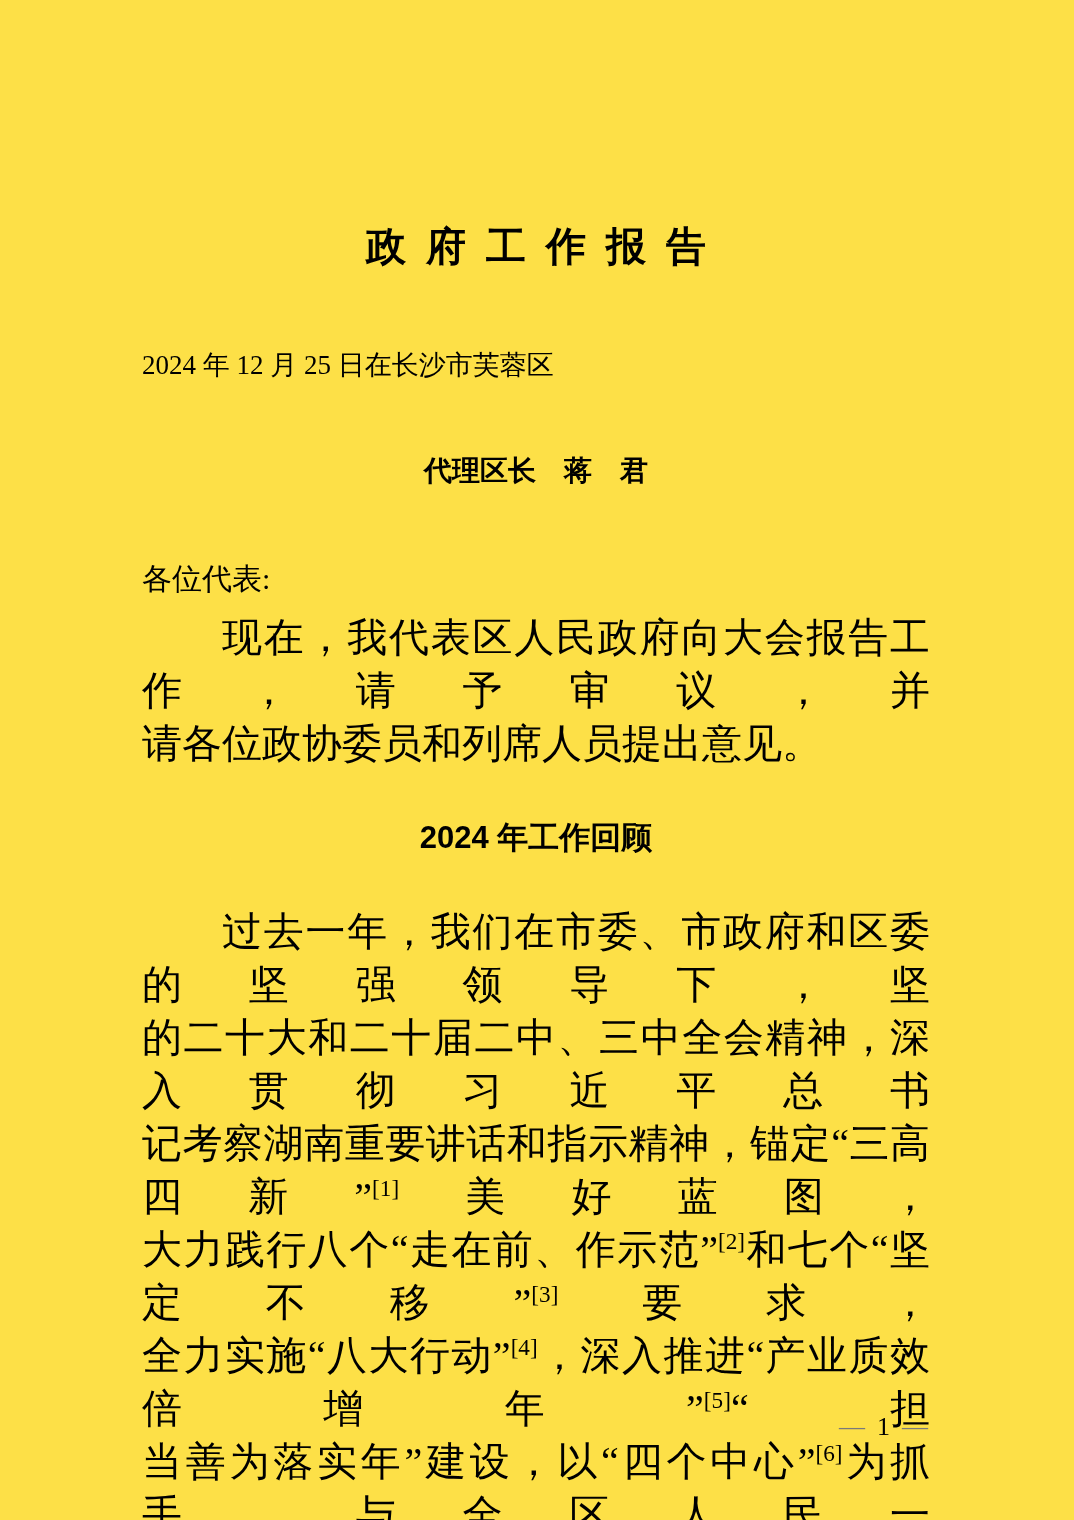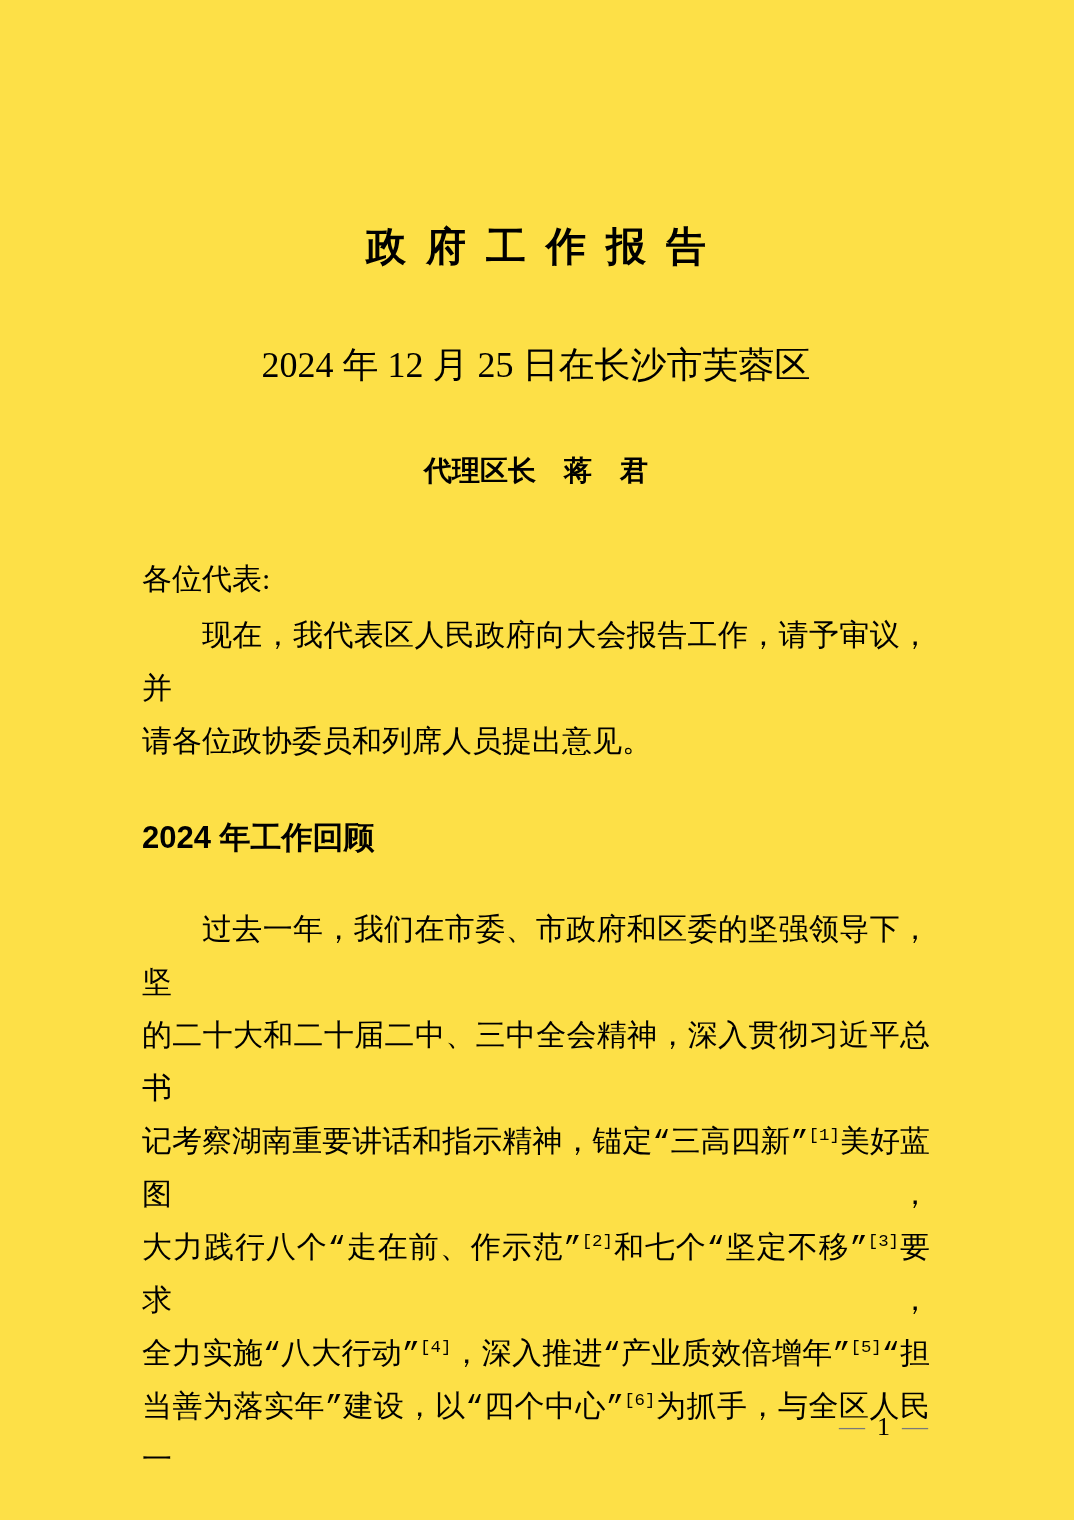--- a/index.html
+++ b/index.html
@@ -20,58 +20,56 @@
     font-size: 40px;
     line-height: 48px;
     font-weight: bold;
     text-align: center;
     letter-spacing: 0.5em;
     text-indent: 0.5em;
     white-space: nowrap;
   }
   .subtitle {
     margin-top: 68px;
-    text-align: center;
-    font-size: 36px;
+    font-size: 27px;
     line-height: 53px;
   }
   .speaker {
     margin-top: 52px;
     text-align: center;
     font-size: 28px;
     line-height: 53px;
     font-weight: bold;
   }
   .salutation {
     margin-top: 55px;
     font-size: 30px;
     line-height: 53px;
     text-align: left;
   }
   .para { margin: 0; }
   .para .line {
-    font-size: 30px;
+    font-size: 40px;
     line-height: 53px;
     white-space: normal;
-    font-family: Liberation Mono, monospace;
   }
   .para .line.just {
     text-align: justify;
     text-align-last: justify;
     text-justify: inter-character;
   }
   .para .line.ind { text-indent: 2em; }
   .para.opening { margin-top: 6px; }
   .heading {
     margin: 46px 0 0 0;
     font-family: "Liberation Sans", "DejaVu Sans", sans-serif;
     font-size: 31px;
     line-height: 44px;
     font-weight: bold;
-    text-align: left;
+    text-align: center;
   }
   .para.review { margin-top: 45px; }
   sup.fn {
     font-size: 0.58em;
     vertical-align: super;
     line-height: 0;
   }
   .pagenum {
     position: absolute;
     right: 144px;

